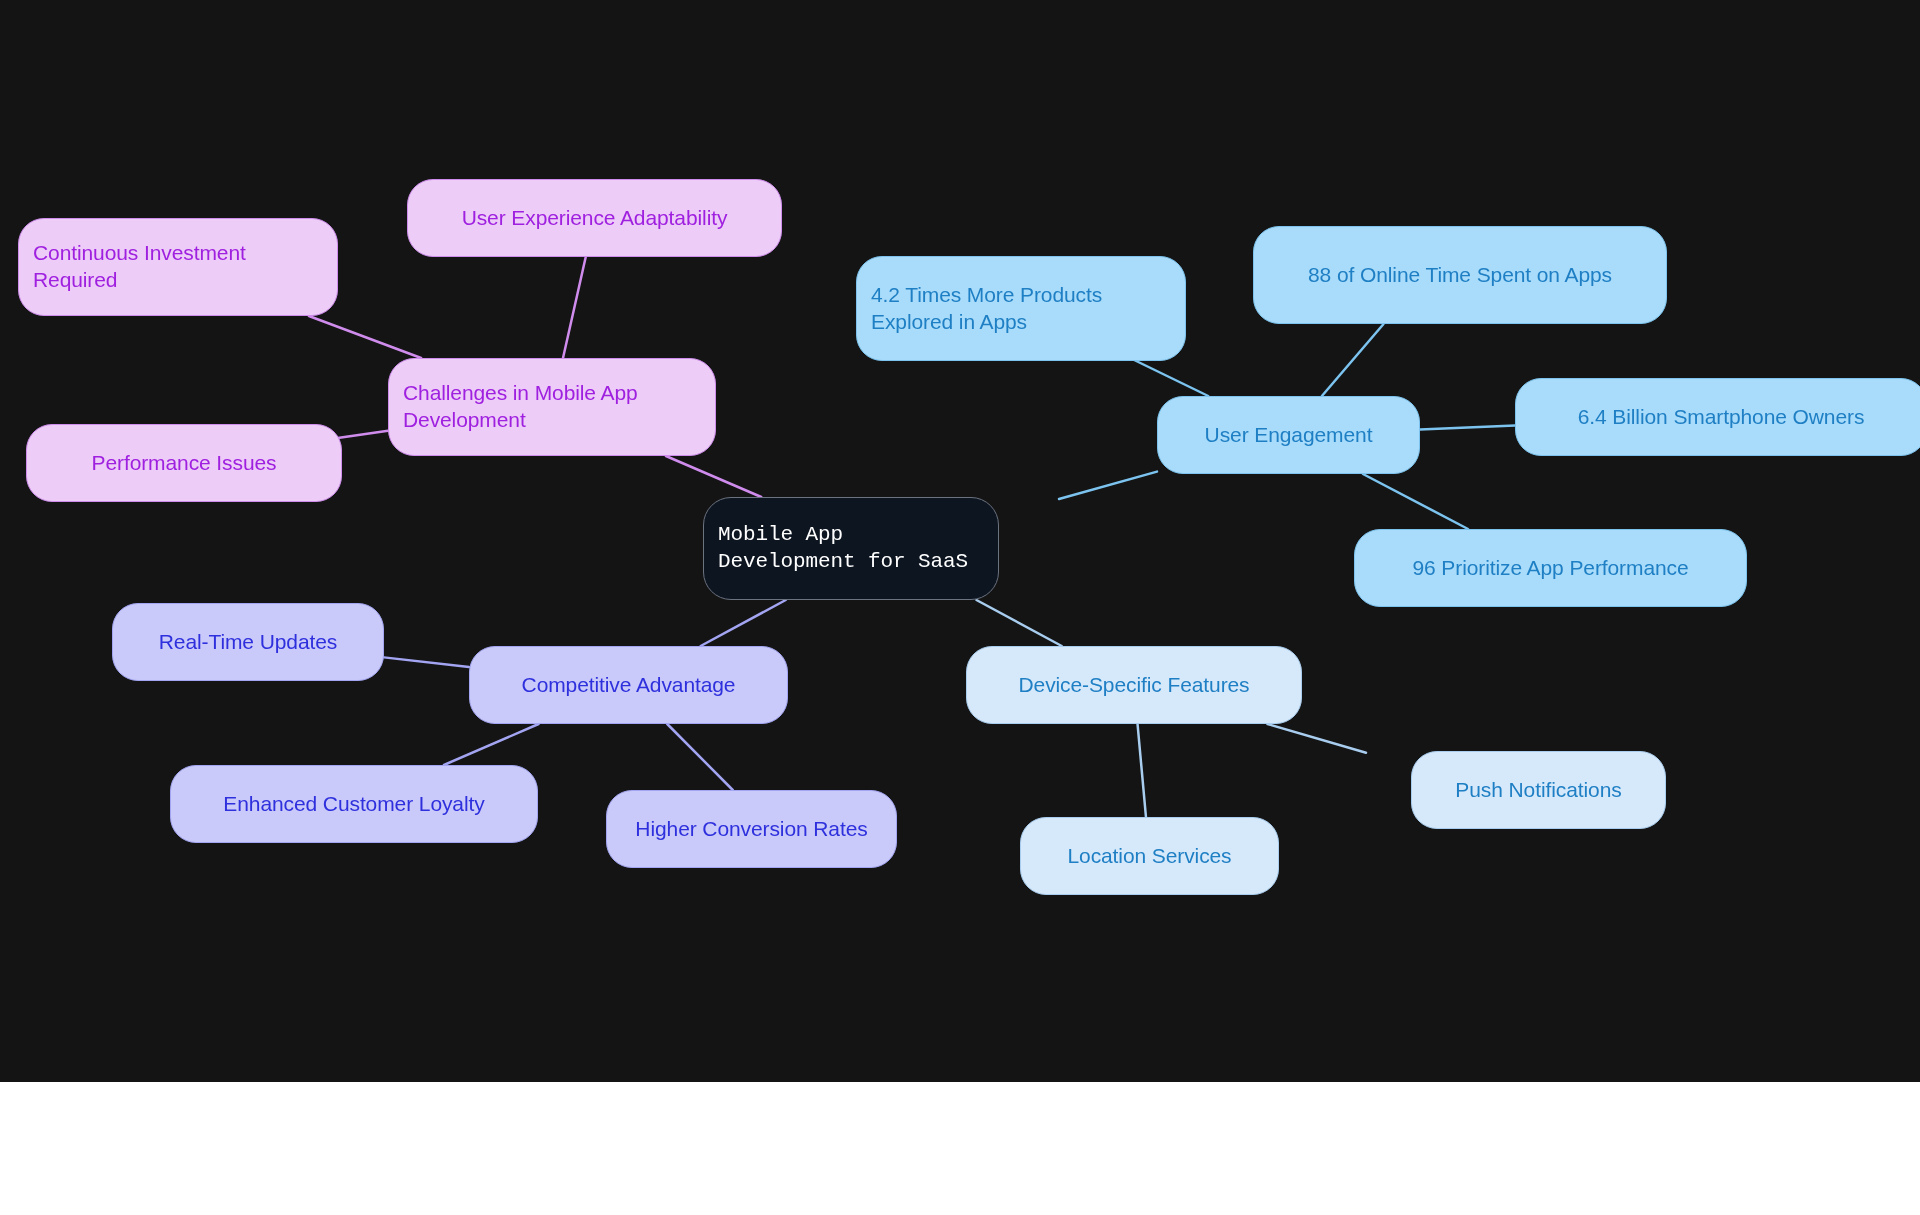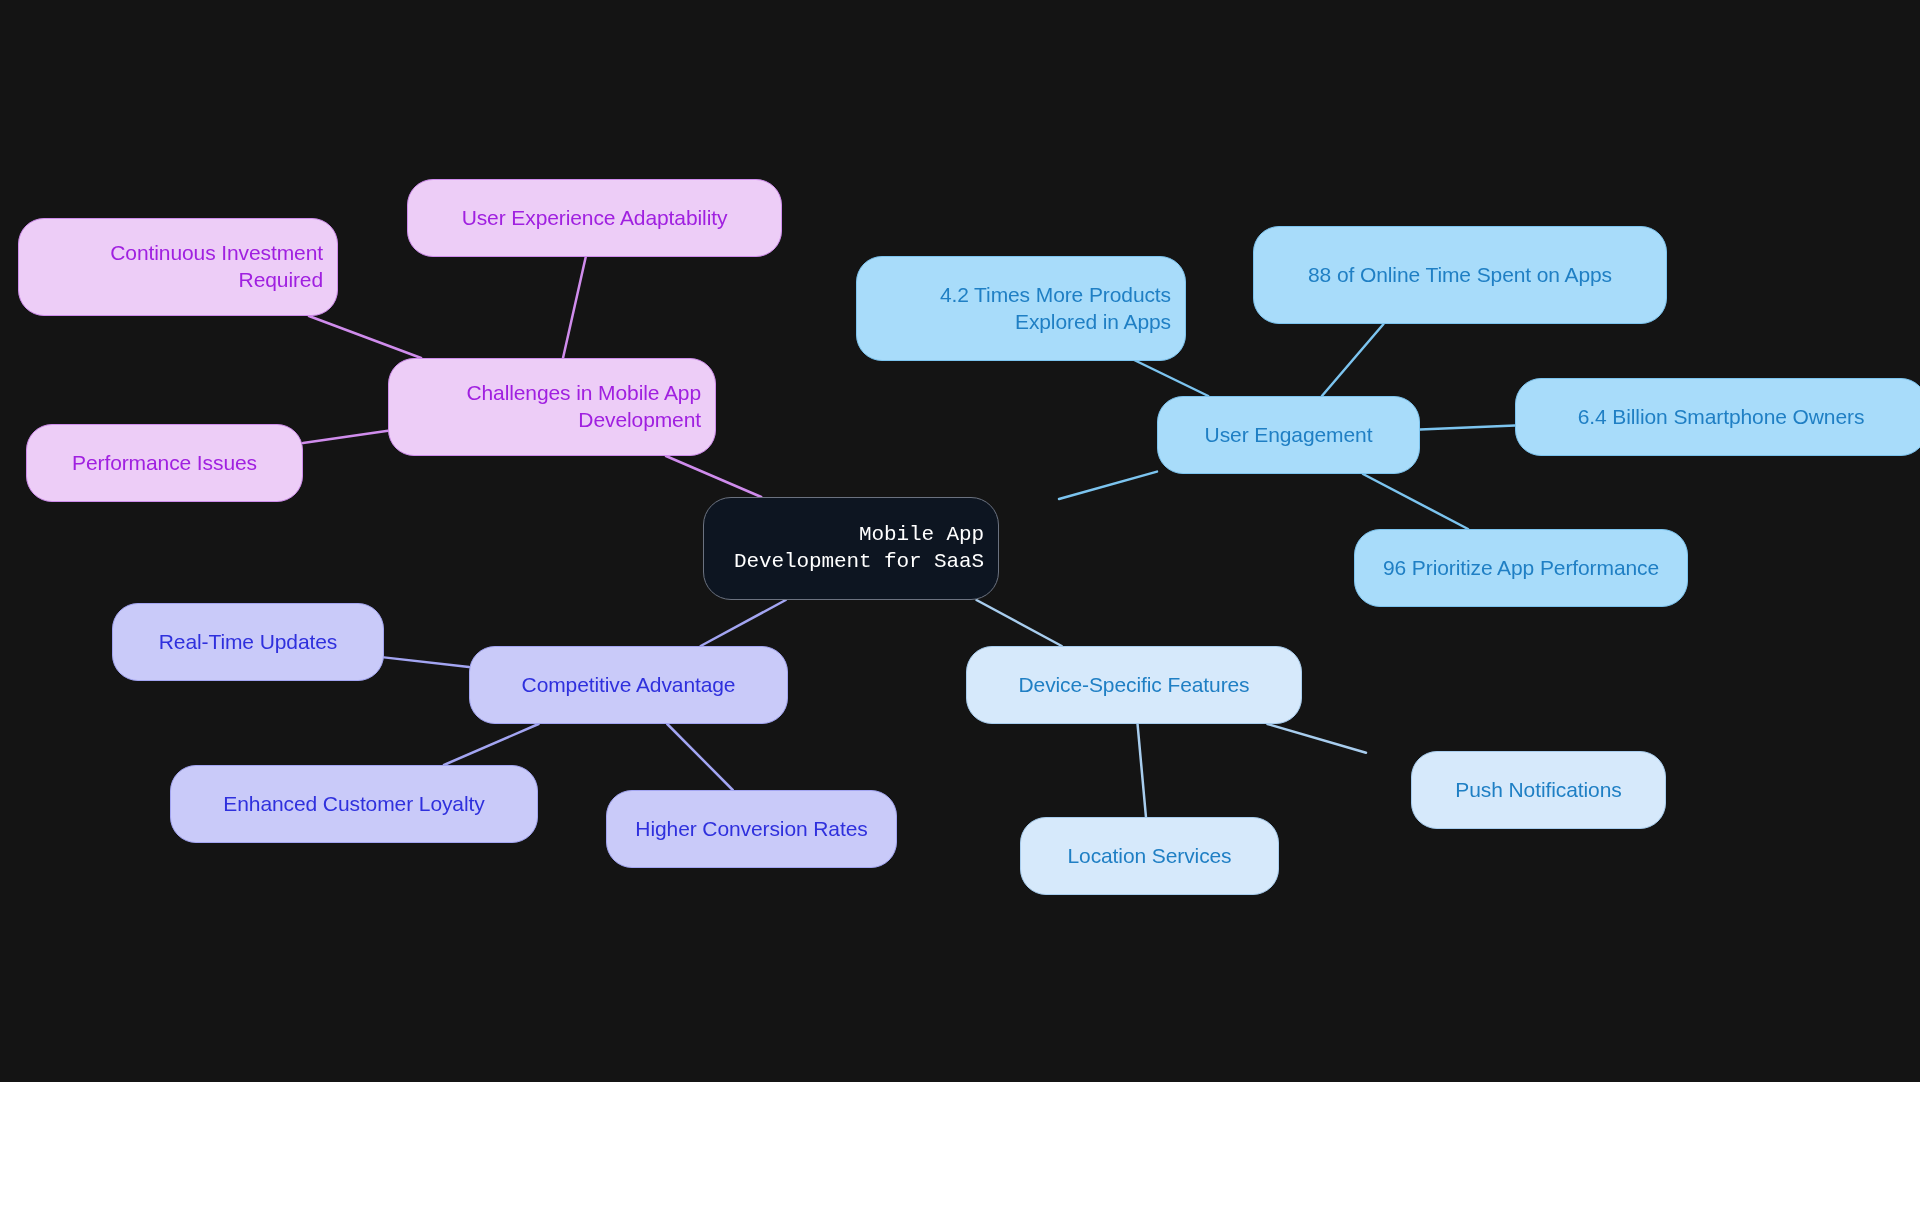--- a/index.html
+++ b/index.html
@@ -35,21 +35,21 @@
     top: 0;
     width: 1920px;
     height: 1082px;
   }
   .node {
     position: absolute;
     box-sizing: border-box;
     display: flex;
     align-items: center;
     justify-content: center;
-    text-align: right;
+    text-align: left;
     border-radius: 26px;
     border-style: solid;
     border-width: 1.5px;
     line-height: 1.28;
     padding: 6px 14px;
     white-space: pre-line;
     letter-spacing: -0.1px;
   }
   .node.root {
     background: #0d1521;
@@ -113,26 +113,26 @@
         <line x1="667.2291666666666" y1="724" x2="732.7708333333334" y2="790" stroke="#a3a5f2" stroke-width="2.5" stroke-linecap="round"></line>
         <line x1="976.4542124542124" y1="600" x2="1061.7142857142858" y2="646" stroke="#a8cdee" stroke-width="2.5" stroke-linecap="round"></line>
         <line x1="1137.5350877192982" y1="724" x2="1145.9649122807018" y2="817" stroke="#a8cdee" stroke-width="2.5" stroke-linecap="round"></line>
         <line x1="1267.5285714285715" y1="724" x2="1366" y2="752.7607788595271" stroke="#a8cdee" stroke-width="2.5" stroke-linecap="round"></line>
       </svg>
     <div id="node-layer">
         <div class="node root" style="left: 703px; top: 497px; width: 296px; height: 103px; font-family: Liberation Mono, monospace;"><span>Mobile App Development for SaaS</span></div>
         <div class="node pink" style="left: 388px; top: 358px; width: 328px; height: 98px;"><span>Challenges in Mobile App Development</span></div>
         <div class="node pink" style="left: 18px; top: 218px; width: 320px; height: 98px;"><span>Continuous Investment Required</span></div>
         <div class="node pink" style="left: 407px; top: 179px; width: 375px; height: 78px;"><span>User Experience Adaptability</span></div>
-        <div class="node pink" style="left: 26px; top: 424px; width: 277px; height: 78px;"><span>Performance Issues</span></div>
+        <div class="node pink" style="left: 26px; top: 424px; width: 316px; height: 78px;"><span>Performance Issues</span></div>
         <div class="node blue" style="left: 1157px; top: 396px; width: 263px; height: 78px;"><span>User Engagement</span></div>
         <div class="node blue" style="left: 856px; top: 256px; width: 330px; height: 105px;"><span>4.2 Times More Products Explored in Apps</span></div>
         <div class="node blue" style="left: 1253px; top: 226px; width: 414px; height: 98px;"><span>88 of Online Time Spent on Apps</span></div>
         <div class="node blue" style="left: 1515px; top: 378px; width: 412px; height: 78px;"><span>6.4 Billion Smartphone Owners</span></div>
-        <div class="node blue" style="left: 1354px; top: 529px; width: 334px; height: 78px;"><span>96 Prioritize App Performance</span></div>
+        <div class="node blue" style="left: 1354px; top: 529px; width: 393px; height: 78px;"><span>96 Prioritize App Performance</span></div>
         <div class="node periwinkle" style="left: 469px; top: 646px; width: 319px; height: 78px;"><span>Competitive Advantage</span></div>
         <div class="node periwinkle" style="left: 112px; top: 603px; width: 272px; height: 78px;"><span>Real-Time Updates</span></div>
         <div class="node periwinkle" style="left: 170px; top: 765px; width: 368px; height: 78px;"><span>Enhanced Customer Loyalty</span></div>
         <div class="node periwinkle" style="left: 606px; top: 790px; width: 291px; height: 78px;"><span>Higher Conversion Rates</span></div>
         <div class="node paleblue" style="left: 966px; top: 646px; width: 336px; height: 78px;"><span>Device-Specific Features</span></div>
         <div class="node paleblue" style="left: 1020px; top: 817px; width: 259px; height: 78px;"><span>Location Services</span></div>
         <div class="node paleblue" style="left: 1366px; top: 751px; width: 255px; height: 78px; margin-left: 45px;"><span>Push Notifications</span></div>
       </div>
   </div>
 

